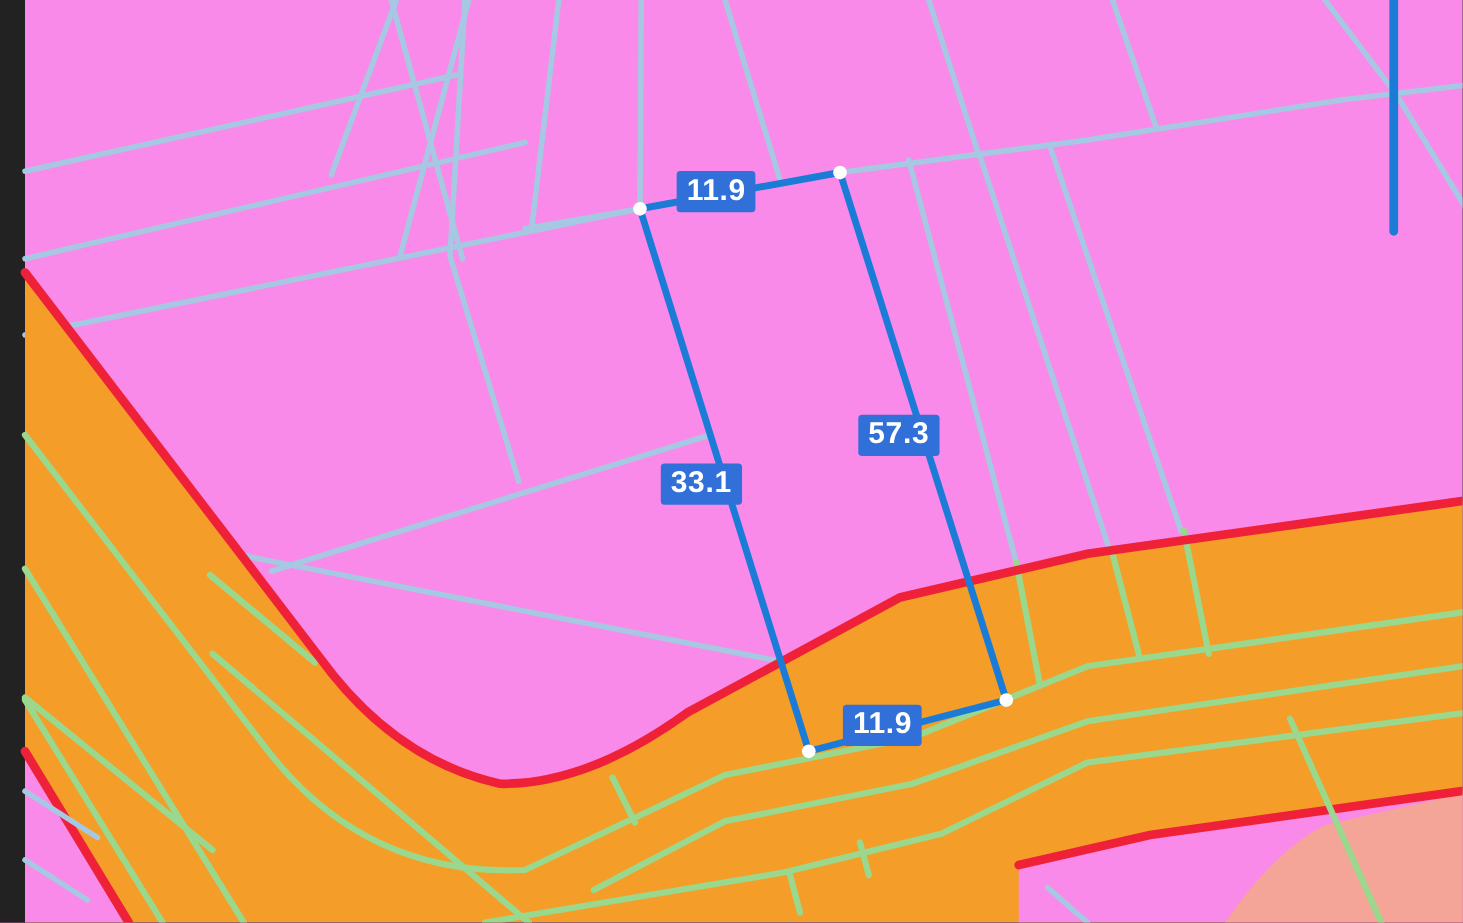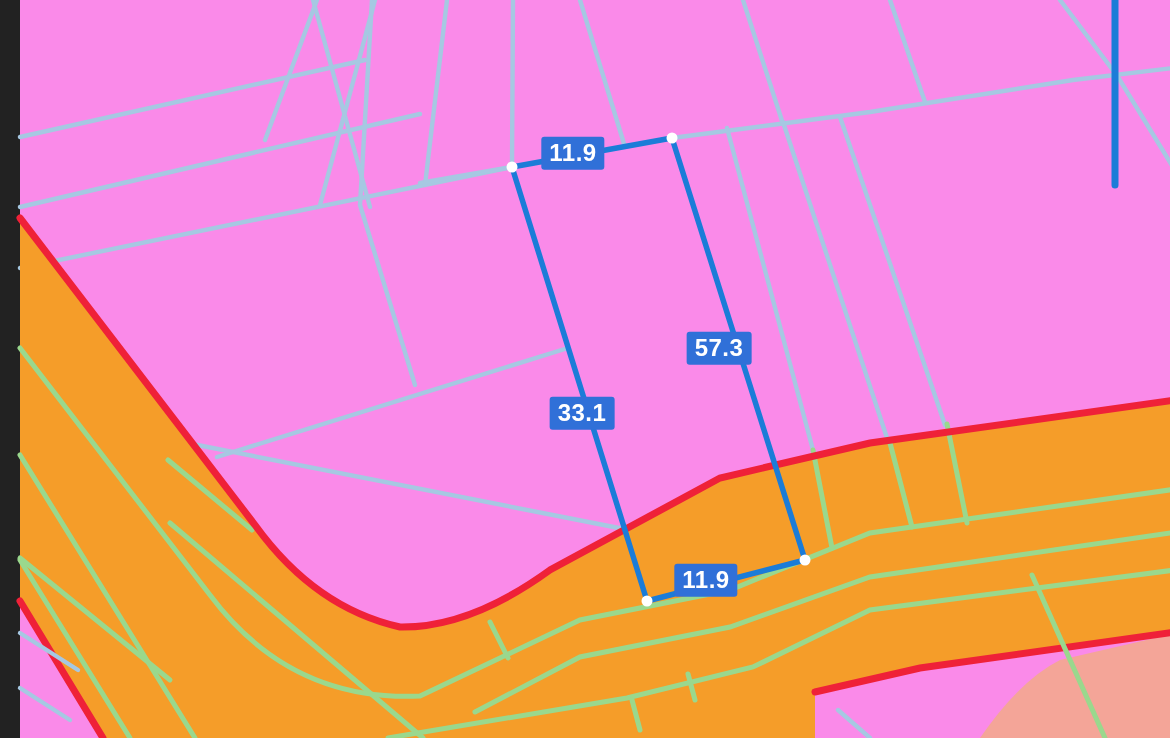--- a/index.html
+++ b/index.html
@@ -95,15 +95,15 @@
       <path d="M 492,167 L 652,138 L 785,560 L 627,601 Z" stroke="#1b7cd8" stroke-width="5.5" fill="none" stroke-linejoin="round"></path>
       <circle cx="492" cy="167" r="5.5" fill="#ffffff"></circle>
       <circle cx="652" cy="138" r="5.5" fill="#ffffff"></circle>
       <circle cx="785" cy="560" r="5.5" fill="#ffffff"></circle>
       <circle cx="627" cy="601" r="5.5" fill="#ffffff"></circle>
     </g>
   </svg>
 
   <div class="chip" style="left:573px;top:153px;">11.9</div>
   <div class="chip" style="left:719px;top:348px;">57.3</div>
-  <div class="chip" style="left:582px;top:387px;margin-top:26px;">33.1</div>
+  <div class="chip" style="left:561px;top:387px;">33.1</div>
   <div class="chip" style="left:706px;top:580px;">11.9</div>
 </div>
 
 </body></html>

